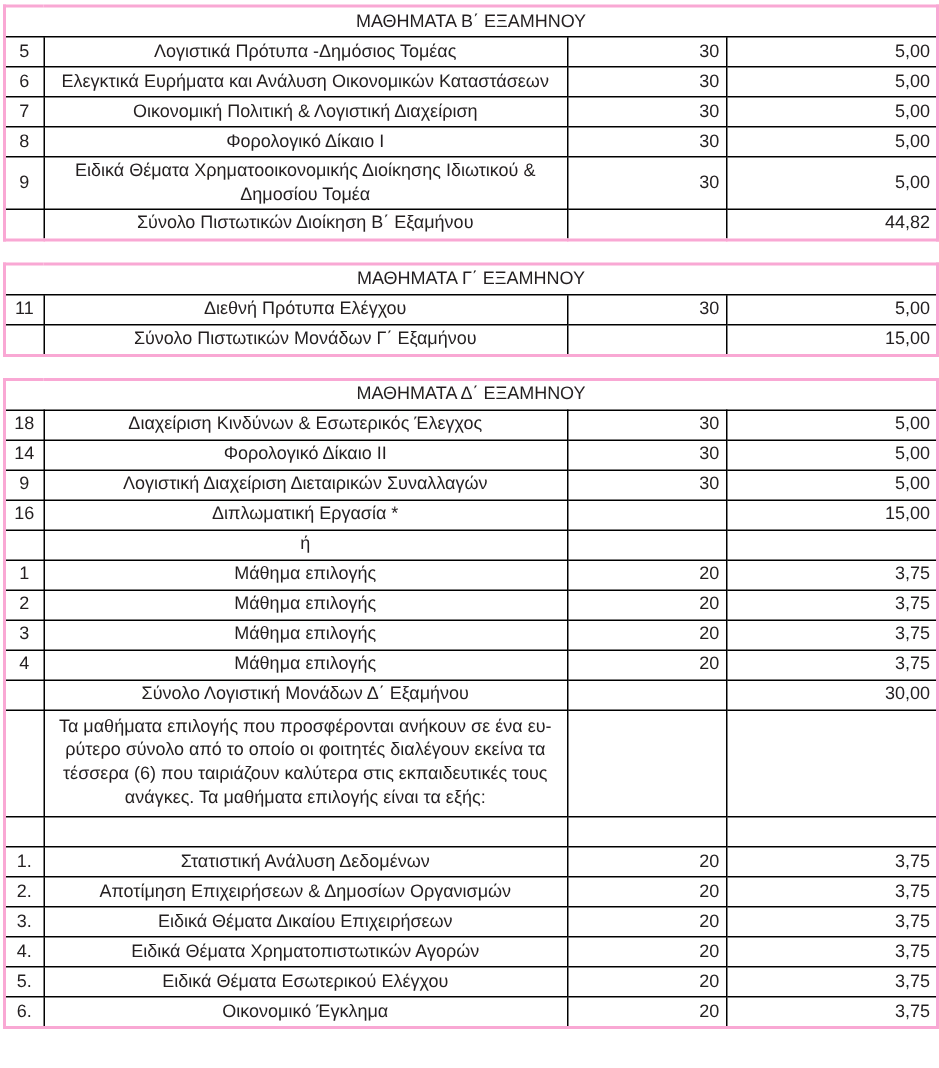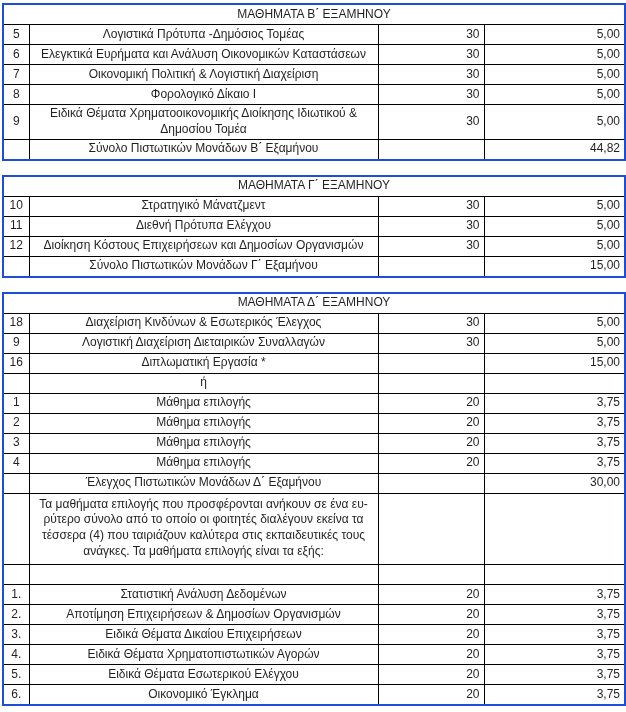--- a/index.html
+++ b/index.html
@@ -11,21 +11,21 @@
   }
   .page {
     width: 626px;
     box-sizing: border-box;
     padding: 3px 2px 4px 2px;
   }
   table.course-table {
     border-collapse: collapse;
     table-layout: fixed;
     width: 622px;
-    border: 2px solid #1d4ed8;
+    border: 2px solid #f9a8d4;
     margin-bottom: 14px;
   }
   table.course-table:last-child { margin-bottom: 0; }
   table.course-table td {
     border: 1px solid #000000;
     font-size: 12px;
     line-height: 1.32;
     height: 17px;
     padding: 1px 4px;
     vertical-align: middle;
@@ -92,53 +92,41 @@
         <td class="credits">5,00</td>
       </tr>
       <tr>
         <td class="num">9</td>
         <td class="name">Ειδικά Θέματα Χρηματοοικονομικής Διοίκησης Ιδιωτικού &amp; Δημοσίου Τομέα</td>
         <td class="hours">30</td>
         <td class="credits">5,00</td>
       </tr>
       <tr>
         <td class="num"></td>
-        <td class="name">Σύνολο Πιστωτικών Μονάδων Β΄ Εξαμήνου</td>
+        <td class="name">Σύνολο Πιστωτικών Διοίκηση Β΄ Εξαμήνου</td>
         <td class="hours"></td>
         <td class="credits">44,82</td>
       </tr>
     </tbody>
   </table>
 
   <table class="course-table">
     <colgroup>
         <col style="width:26px">
         <col style="width:349px">
         <col style="width:106px">
         <col style="width:141px">
       </colgroup>
     <tbody>
       <tr>
         <td class="title" colspan="4">ΜΑΘΗΜΑΤΑ Γ΄ ΕΞΑΜΗΝΟΥ</td>
       </tr>
       <tr>
-        <td class="num">10</td>
-        <td class="name">Στρατηγικό Μάνατζμεντ</td>
-        <td class="hours">30</td>
-        <td class="credits">5,00</td>
-      </tr>
-      <tr>
         <td class="num">11</td>
         <td class="name">Διεθνή Πρότυπα Ελέγχου</td>
-        <td class="hours">30</td>
-        <td class="credits">5,00</td>
-      </tr>
-      <tr>
-        <td class="num">12</td>
-        <td class="name">Διοίκηση Κόστους Επιχειρήσεων και Δημοσίων Οργανισμών</td>
         <td class="hours">30</td>
         <td class="credits">5,00</td>
       </tr>
       <tr>
         <td class="num"></td>
         <td class="name">Σύνολο Πιστωτικών Μονάδων Γ΄ Εξαμήνου</td>
         <td class="hours"></td>
         <td class="credits">15,00</td>
       </tr>
     </tbody>
@@ -155,20 +143,26 @@
       <tr>
         <td class="title" colspan="4">ΜΑΘΗΜΑΤΑ Δ΄ ΕΞΑΜΗΝΟΥ</td>
       </tr>
       <tr>
         <td class="num">18</td>
         <td class="name">Διαχείριση Κινδύνων &amp; Εσωτερικός Έλεγχος</td>
         <td class="hours">30</td>
         <td class="credits">5,00</td>
       </tr>
       <tr>
+        <td class="num">14</td>
+        <td class="name">Φορολογικό Δίκαιο ΙΙ</td>
+        <td class="hours">30</td>
+        <td class="credits">5,00</td>
+      </tr>
+      <tr>
         <td class="num">9</td>
         <td class="name">Λογιστική Διαχείριση Διεταιρικών Συναλλαγών</td>
         <td class="hours">30</td>
         <td class="credits">5,00</td>
       </tr>
       <tr>
         <td class="num">16</td>
         <td class="name">Διπλωματική Εργασία *</td>
         <td class="hours"></td>
         <td class="credits">15,00</td>
@@ -198,29 +192,29 @@
         <td class="credits">3,75</td>
       </tr>
       <tr>
         <td class="num">4</td>
         <td class="name">Μάθημα επιλογής</td>
         <td class="hours">20</td>
         <td class="credits">3,75</td>
       </tr>
       <tr>
         <td class="num"></td>
-        <td class="name">Έλεγχος Πιστωτικών Μονάδων Δ΄ Εξαμήνου</td>
+        <td class="name">Σύνολο Λογιστική Μονάδων Δ΄ Εξαμήνου</td>
         <td class="hours"></td>
         <td class="credits">30,00</td>
       </tr>
       <tr>
         <td class="num"></td>
         <td class="name para">Τα μαθήματα επιλογής που προσφέρονται ανήκουν σε ένα ευ-
 ρύτερο σύνολο από το οποίο οι φοιτητές διαλέγουν εκείνα τα
-τέσσερα (4) που ταιριάζουν καλύτερα στις εκπαιδευτικές τους
+τέσσερα (6) που ταιριάζουν καλύτερα στις εκπαιδευτικές τους
 ανάγκες. Τα μαθήματα επιλογής είναι τα εξής:</td>
         <td class="hours"></td>
         <td class="credits"></td>
       </tr>
       <tr>
         <td class="num"></td>
         <td class="name"></td>
         <td class="hours"></td>
         <td class="credits"></td>
       </tr>

